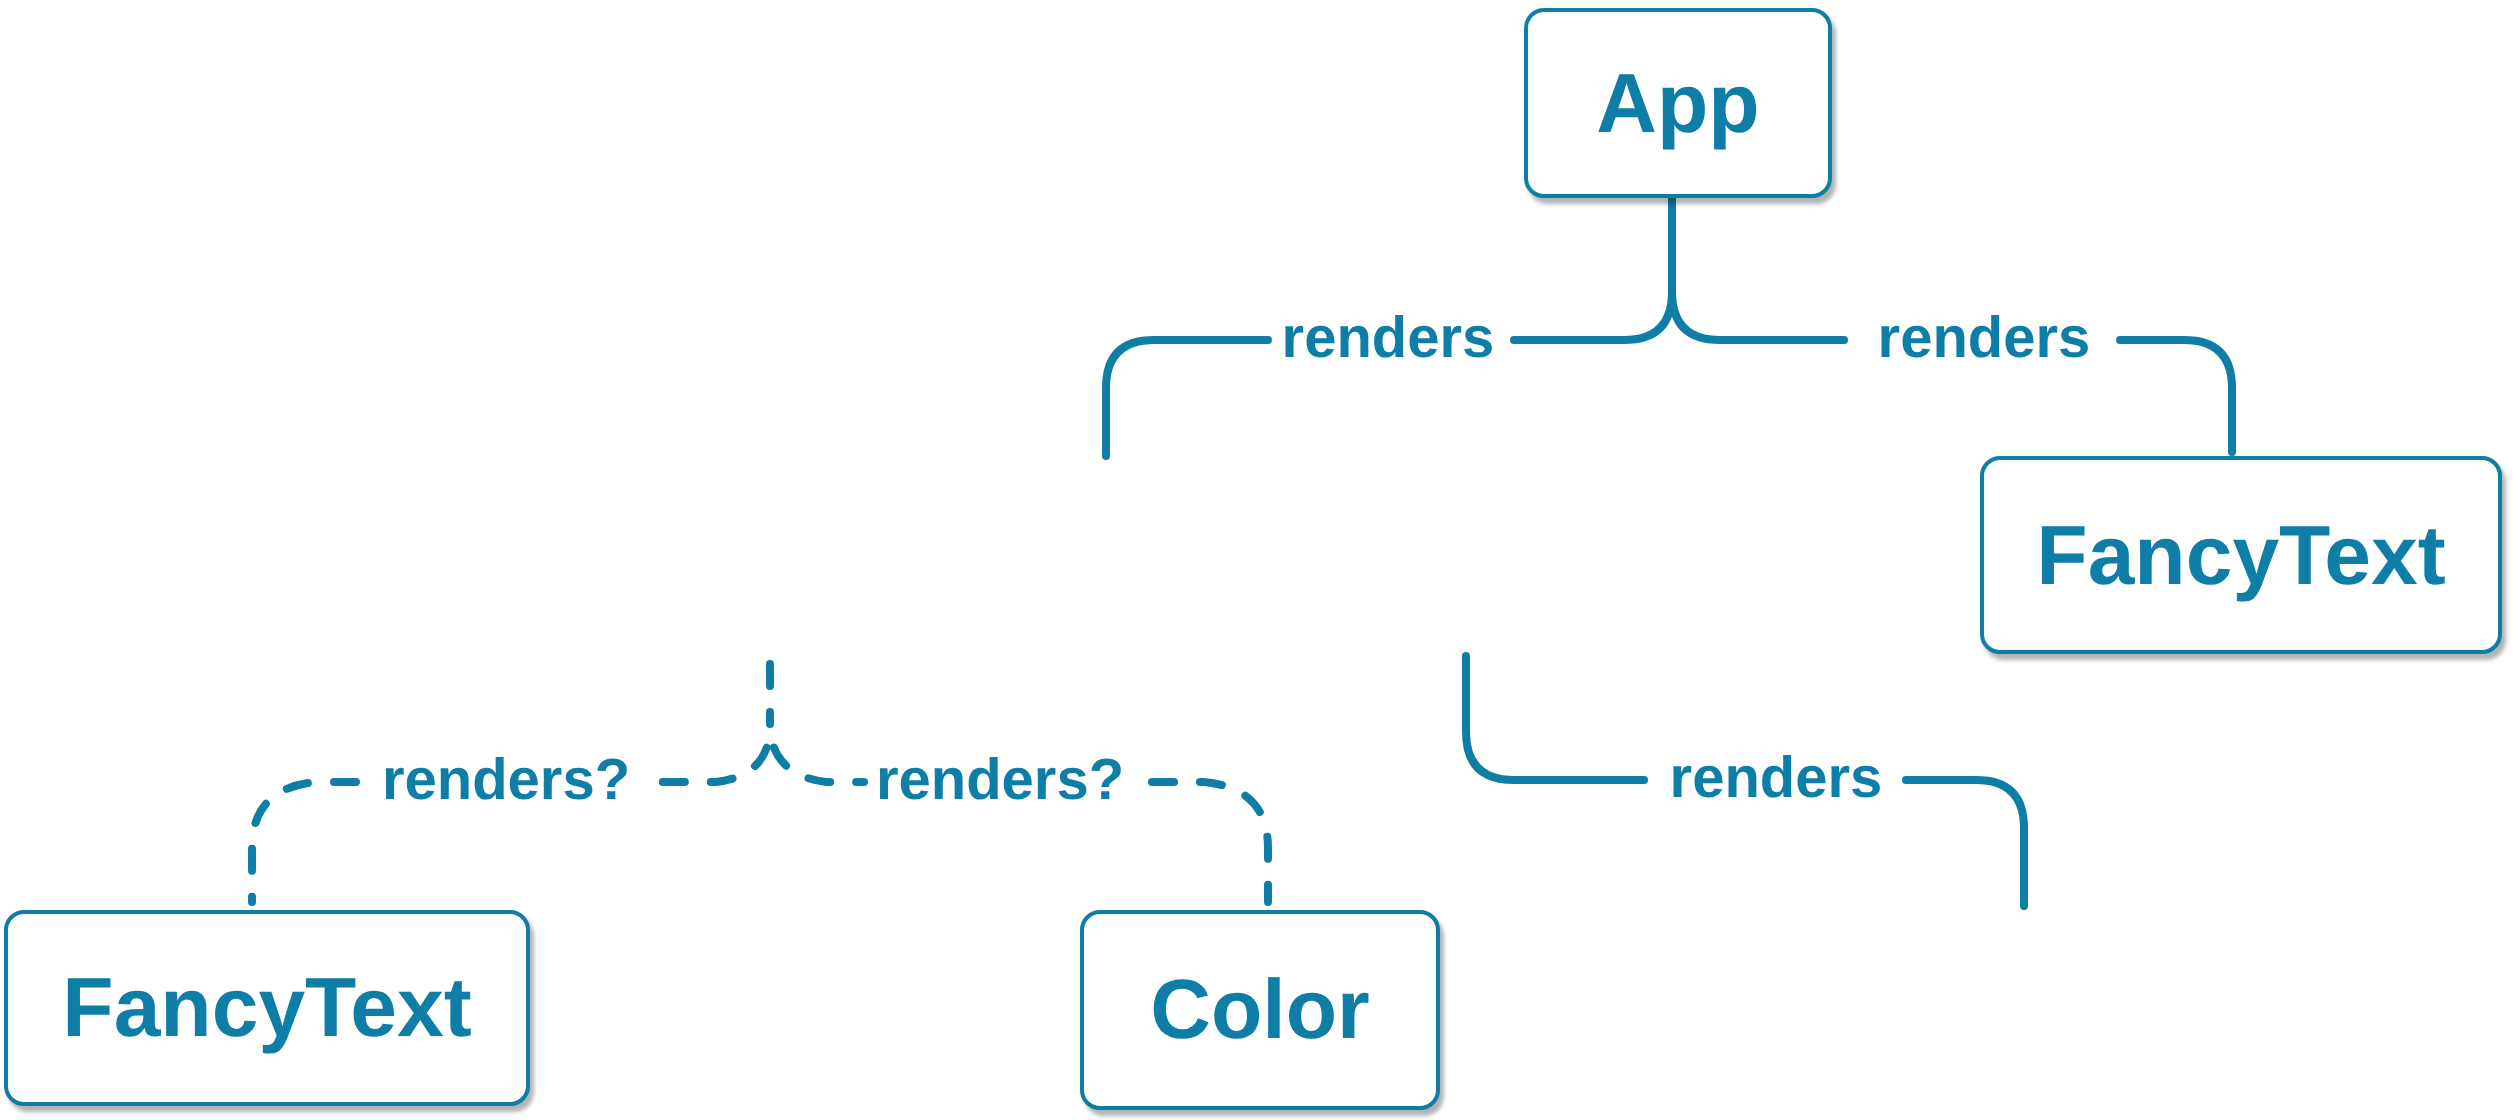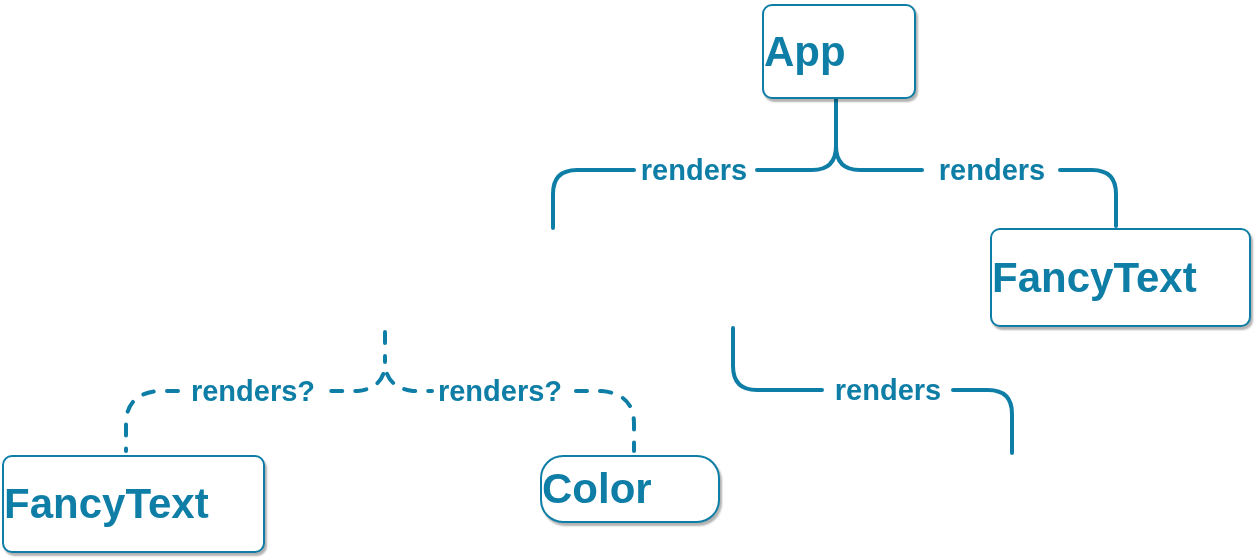--- a/index.html
+++ b/index.html
@@ -36,31 +36,31 @@
   }
   .node {
     position: absolute;
     box-sizing: border-box;
     background: #ffffff;
     border: 2.5px solid #0e7ea6;
     border-radius: 10px;
     box-shadow: 2px 3px 2px rgba(0, 0, 0, 0.3);
     display: flex;
     align-items: center;
-    justify-content: flex-start;
+    justify-content: center;
     color: #0e7ea6;
     font-size: 42px;
     font-weight: 600;
     white-space: nowrap;
   }
   .node-app                  { left: 762px;  top: 4px;   width: 154px; height: 95px; }
   .node-inspiration          { left: 335px;  top: 230px; width: 460px; height: 98px; }
   .node-fancy-text-right     { left: 990px;  top: 228px; width: 261px; height: 99px; }
   .node-fancy-text-left      { left: 2px;    top: 455px; width: 263px; height: 98px; }
-  .node-color                { left: 540px;  top: 455px; width: 180px; height: 68px; border-radius: 23px; }
+  .node-color                { left: 540px;  top: 455px; width: 180px; height: 100px; }
   .node-copyright            { left: 880px;  top: 455px; width: 263px; height: 98px; }
   .edge-label {
     position: absolute;
     transform: translate(-50%, -50%);
     color: #0e7ea6;
     font-size: 29px;
     font-weight: 700;
     white-space: nowrap;
     line-height: 1;
   }

